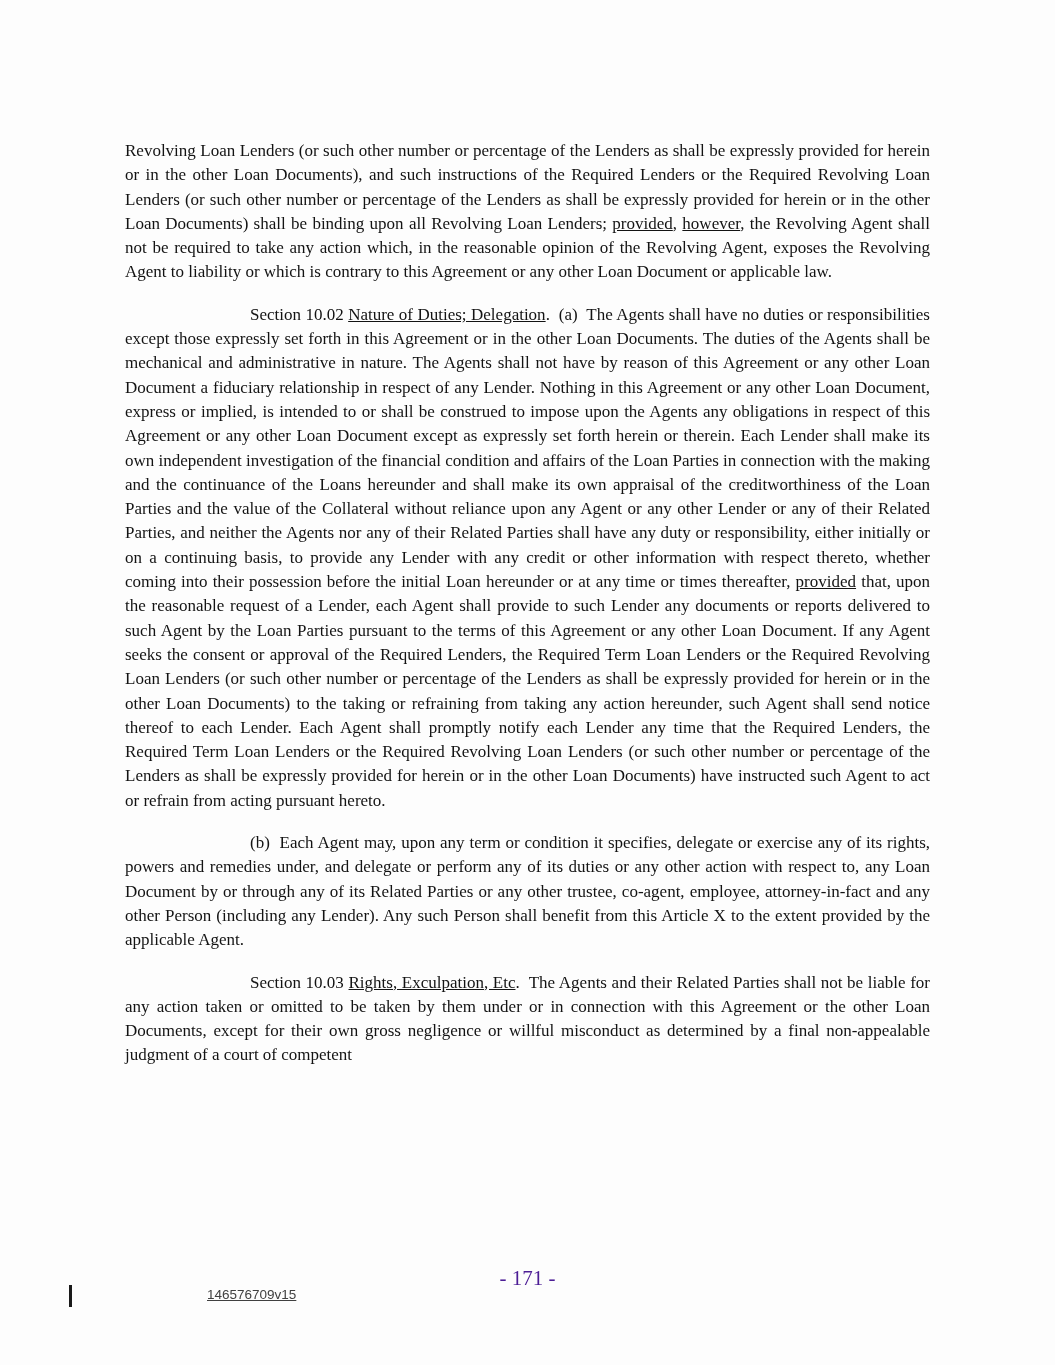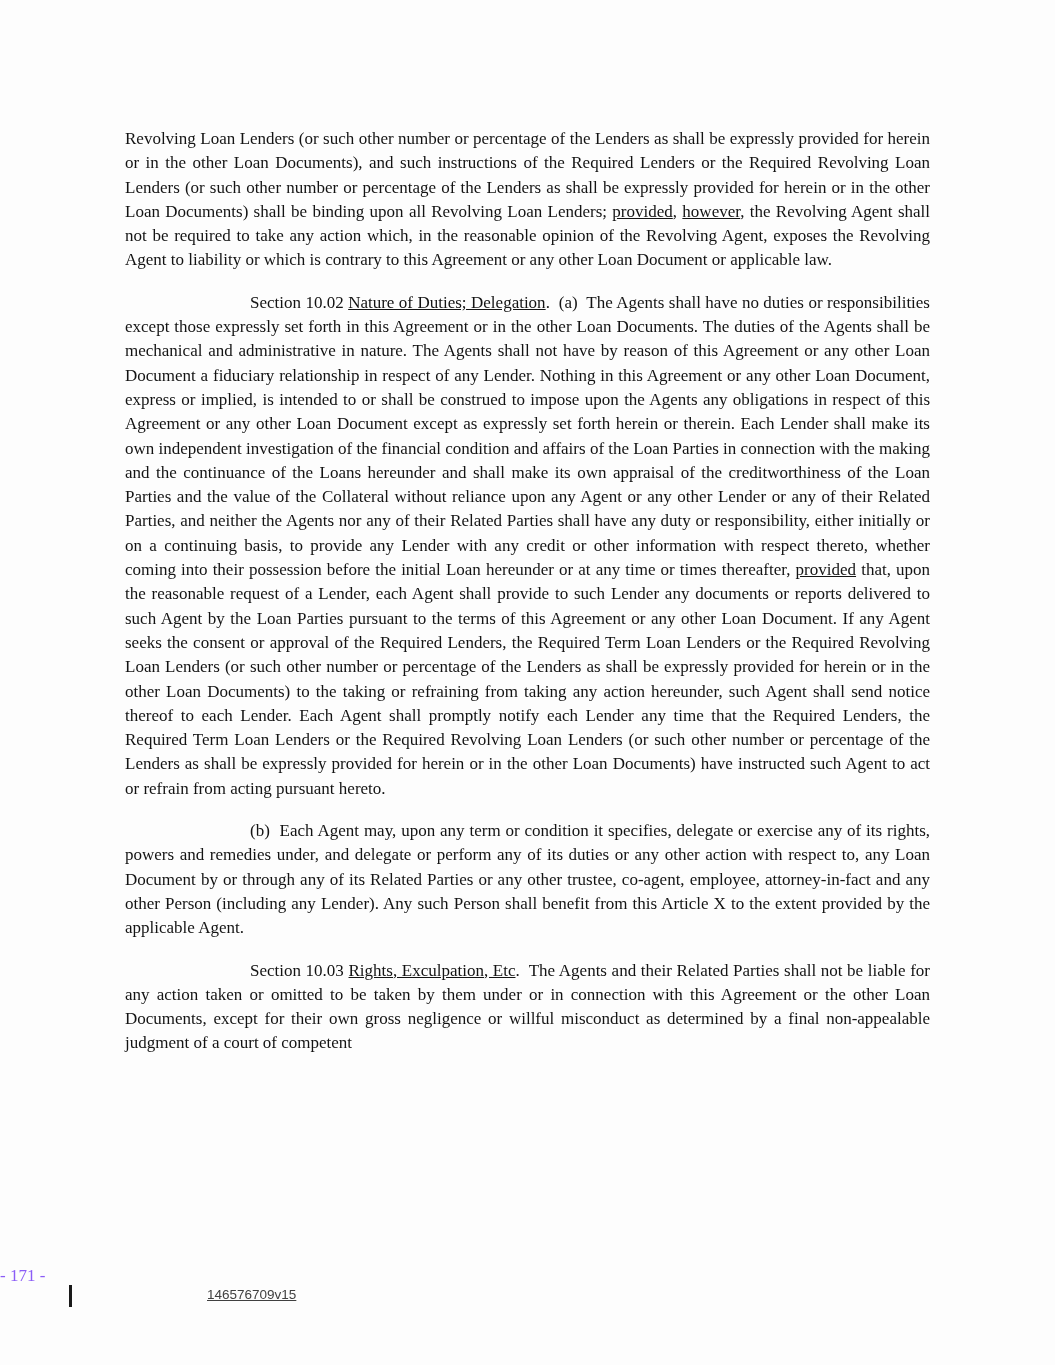--- a/index.html
+++ b/index.html
@@ -19,37 +19,37 @@
   .content {
     position: absolute;
     left: 125px;
     top: 123px;
     width: 805px;
     font-size: 17px;
     line-height: 24.3px;
     text-align: justify;
   }
   .para {
-    margin: 4px 0 18px 0;
+    margin: 16px 0 18px 0;
   }
   .para.indent {
     text-indent: 125px;
     font-family: Liberation Serif, serif;
   }
   .u {
     text-decoration: underline;
   }
   .page-number {
     position: absolute;
     left: 0;
     top: 1266px;
     width: 100%;
-    text-align: left;
-    font-size: 17px;
-    color: #8b5cf6;
+    text-align: center;
+    font-size: 21px;
+    color: #4c1d95;
   }
   .doc-id {
     position: absolute;
     left: 207px;
     top: 1287px;
     font-family: "Liberation Sans", "DejaVu Sans", sans-serif;
     font-size: 13.5px;
     text-decoration: underline;
     color: #404040;
   }

